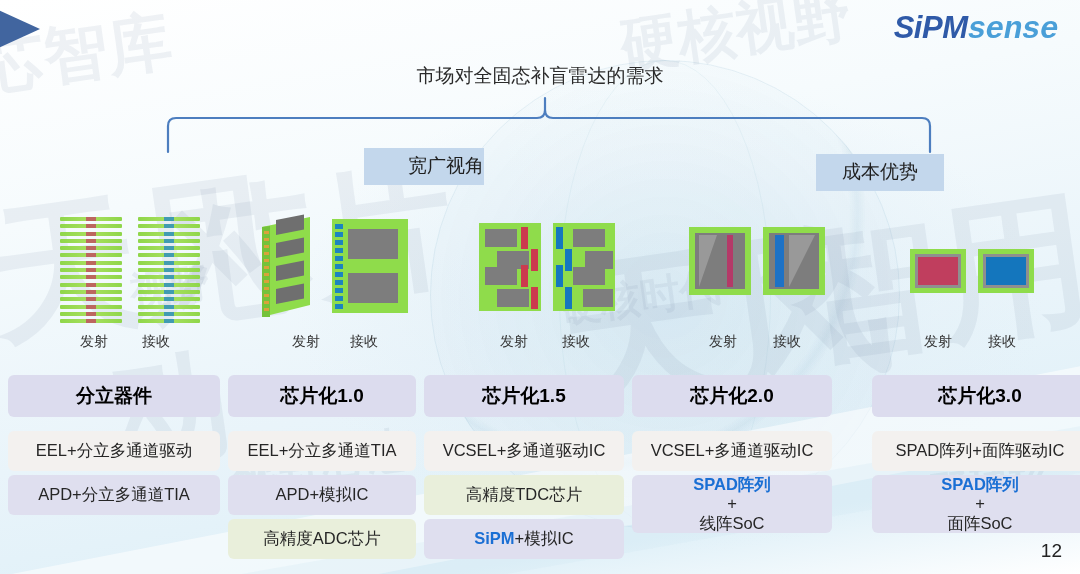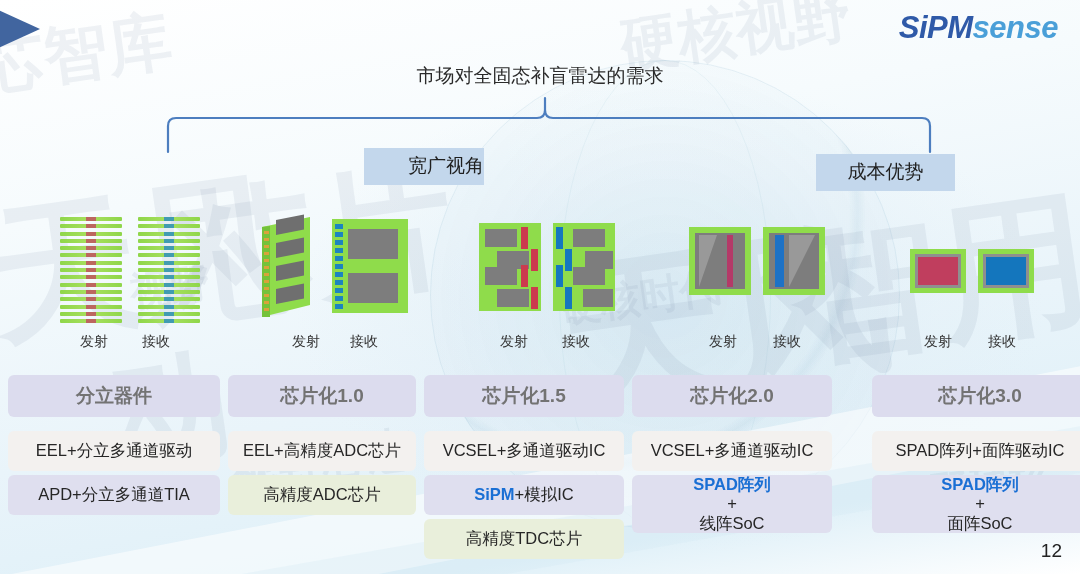--- a/index.html
+++ b/index.html
@@ -39,21 +39,21 @@
   
   #header{position:absolute;left:0;top:0;width:1080px;height:58px;}
   #tri{position:absolute;left:-4px;top:9px;width:0;height:0;
        border-top:20px solid transparent;border-bottom:20px solid transparent;
        border-left:44px solid #41659f;}
   #title{position:absolute;left:52px;top:10px;font-size:25px;font-weight:bold;
          color:#2b4f8e;letter-spacing:1px;line-height:38px;}
   #logo{position:absolute;right:22px;top:11px;font-size:31px;font-weight:bold;
         font-style:italic;letter-spacing:-.5px;line-height:34px;}
   #logo .a{color:#2f5aa8;}
-  #logo .b{color:#4a9fd8;}
+  #logo .b{color:#4a9fd8;font-family:Liberation Mono, monospace;}
 
   
   #topLabel{position:absolute;left:0;top:63px;width:1080px;text-align:center;
             font-size:19px;color:#2b2b2b;}
   #bracket{position:absolute;left:0;top:96px;width:1080px;height:62px;}
 
   .catbox{position:absolute;background:#c3d7ec;color:#1f1f1f;font-size:19px;
           display:flex;align-items:center;justify-content:center;
           text-align:center;line-height:1.18;}
 
@@ -69,21 +69,21 @@
   .stack{position:absolute;top:12px;width:62px;}
   .bar{height:4px;margin-bottom:3.3px;border-radius:1px;position:relative;
        background:linear-gradient(90deg,#8fd64a 0%,#a8e05f 50%,#8fd64a 100%);}
   .bar i{position:absolute;left:42%;top:0;width:16%;height:100%;display:block;}
 
   
   #table{position:absolute;left:8px;top:375px;width:1064px;}
   .tcol{position:absolute;top:0;}
   .thead{height:42px;border-radius:6px;background:#dcdcee;
          display:flex;align-items:center;justify-content:center;
-         font-size:19px;font-weight:bold;color:#737373;}
+         font-size:19px;font-weight:bold;color:#000000;}
   .tcell{border-radius:6px;display:flex;align-items:center;justify-content:center;
          text-align:center;font-size:16.5px;color:#262626;line-height:1.16;padding:0 4px;
          box-sizing:border-box;}
   .c-cream{background:#f3f1ef;}
   .c-lav{background:#dfdfef;}
   .c-green{background:#e9efdb;}
   .hl{color:#1a6fd4;font-weight:bold;}
 
   #pageno{position:absolute;right:18px;top:540px;font-size:19px;color:#222;}
 </style>
@@ -118,21 +118,21 @@
   <div id="topLabel">市场对全固态补盲雷达的需求</div>
 
   <svg id="bracket" viewBox="0 0 1080 62" preserveAspectRatio="none">
     <path d="M168 56 L168 30 Q168 22 176 22 L537 22 Q545 22 545 14 L545 2
              M545 2 L545 14 Q545 22 553 22 L922 22 Q930 22 930 30 L930 56" fill="none" stroke="#4d7ebf" stroke-width="2.2" stroke-linecap="round"></path>
   </svg>
 
   <div class="catbox" style="left:364px;top:148px;width:120px;height:37px;justify-content:flex-end;">
     <span>宽广视角</span>
   </div>
-  <div class="catbox" style="left:816px;top:154px;width:139px;height:37px;">
+  <div class="catbox" style="left:816px;top:154px;width:128px;height:37px;">
     <span>成本优势</span>
   </div>
 
   <div class="colwrap" style="left:20px;width:210px;">
     <div class="illo">
       <div class="stack" style="left:40px;">
         <div class="bar">
             <i style="background:#c0515f;opacity:.85"></i>
           </div>
         <div class="bar">
@@ -369,37 +369,40 @@
         <span>EEL+分立多通道驱动</span>
       </div>
       <div class="tcell c-lav" style="margin-top:4px;height:40px;">
         <span>APD+分立多通道TIA</span>
       </div>
     </div>
 
     <div class="tcol" style="left:220px;width:188px;">
       <div class="thead">芯片化1.0</div>
       <div class="tcell c-cream" style="margin-top:14px;height:40px;">
-        <span>EEL+高精度ADC芯片</span>
+        <span>EEL+分立多通道TIA</span>
+      </div>
+      <div class="tcell c-lav" style="margin-top:4px;height:40px;">
+        <span>APD+模拟IC</span>
       </div>
       <div class="tcell c-green" style="margin-top:4px;height:40px;">
         <span>高精度ADC芯片</span>
       </div>
     </div>
 
     <div class="tcol" style="left:416px;width:200px;">
       <div class="thead">芯片化1.5</div>
       <div class="tcell c-cream" style="margin-top:14px;height:40px;">
         <span>VCSEL+多通道驱动IC</span>
       </div>
+      <div class="tcell c-green" style="margin-top:4px;height:40px;">
+        <span>高精度TDC芯片</span>
+      </div>
       <div class="tcell c-lav" style="margin-top:4px;height:40px;">
         <span><span class="hl">SiPM</span>+模拟IC</span>
-      </div>
-      <div class="tcell c-green" style="margin-top:4px;height:40px;">
-        <span>高精度TDC芯片</span>
       </div>
     </div>
 
     <div class="tcol" style="left:624px;width:200px;">
       <div class="thead">芯片化2.0</div>
       <div class="tcell c-cream" style="margin-top:14px;height:40px;">
         <span>VCSEL+多通道驱动IC</span>
       </div>
       <div class="tcell c-lav" style="margin-top:4px;height:58px;">
         <span><span class="hl">SPAD阵列</span><br>+<br>线阵SoC</span>

